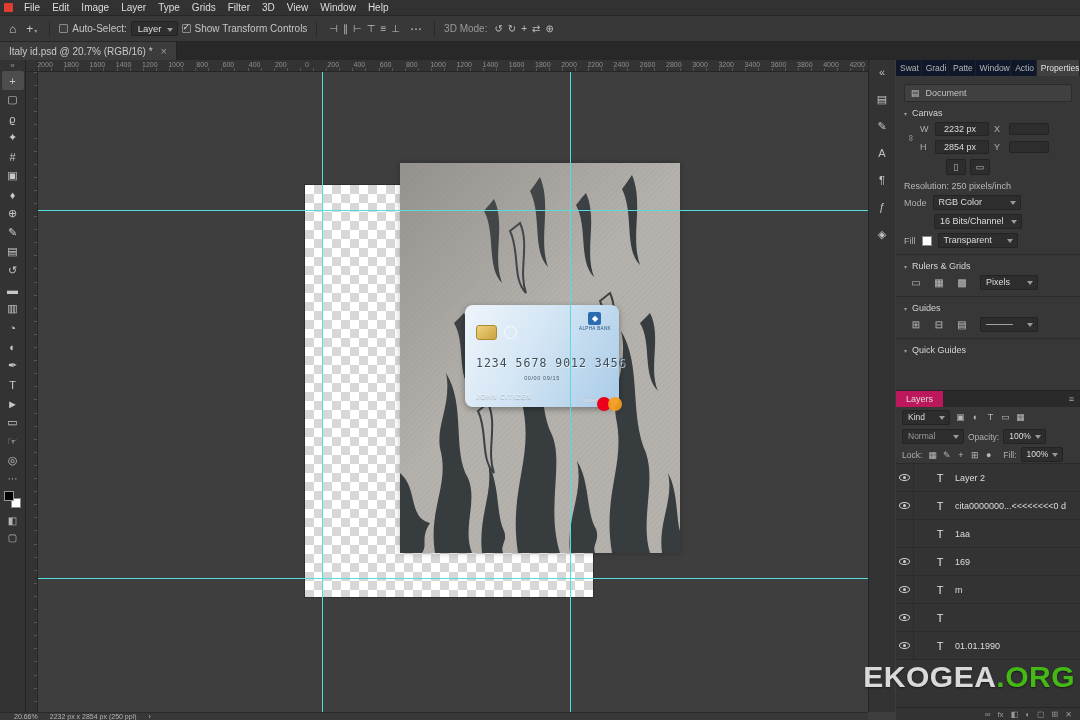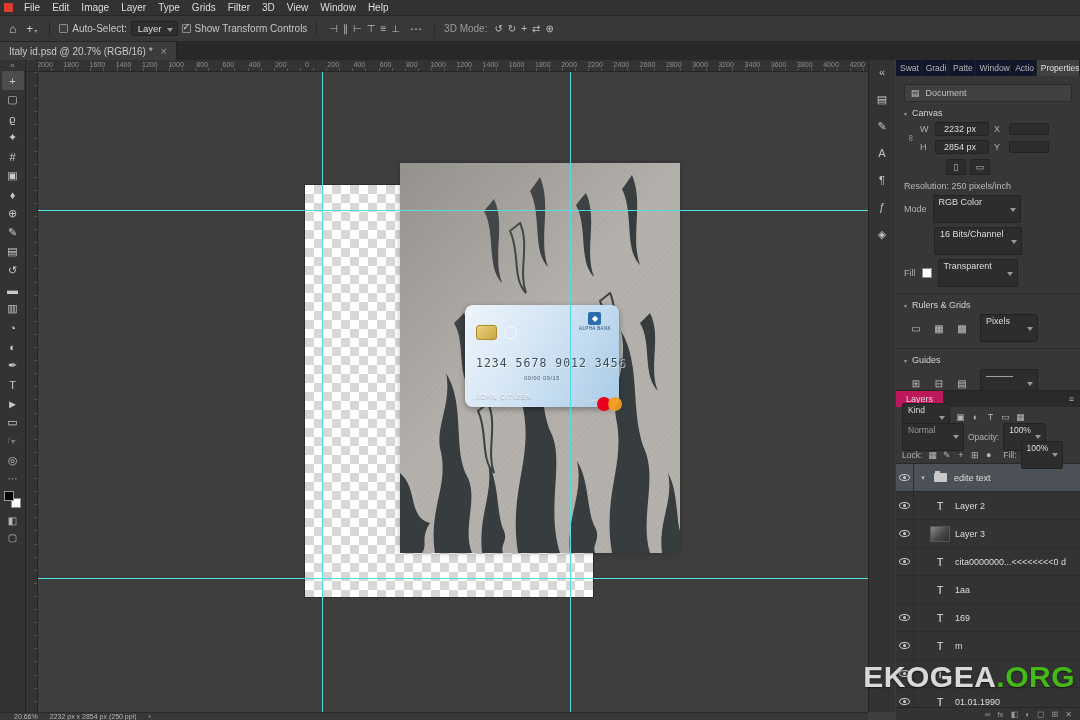--- a/index.html
+++ b/index.html
@@ -115,21 +115,21 @@
   .lab{color:#b0b0b0}
   .field{background:#2d2d2d;border:1px solid #232323;border-radius:2px;padding:1px 8px;color:#ddd;min-height:12px;white-space:nowrap}
   .field.dim{color:#777}
   .orient-row{display:flex;gap:4px;margin:5px 0 2px 42px}
   .orient-btn{width:20px;height:16px;background:#2d2d2d;border:1px solid #232323;border-radius:2px;
     display:flex;align-items:center;justify-content:center;color:#bbb;font-size:9px}
   .res-line{margin:6px 0 4px;color:#b8b8b8}
   .prop-row{display:flex;align-items:center;gap:6px;margin:4px 0}
   .prop-row.indent{margin-left:30px}
   .select{position:relative;background:#2d2d2d;border:1px solid #232323;border-radius:2px;
-    padding:1px 14px 15px 5px;color:#ddd;min-height:12px;white-space:nowrap}
+    padding:1px 14px 2px 5px;color:#ddd;min-height:12px;white-space:nowrap}
   .select::after{content:'';position:absolute;right:4px;top:50%;margin-top:-1.5px;
     border-left:3px solid transparent;border-right:3px solid transparent;border-top:4px solid #999}
   .select.dim{color:#999}
   .mini-swatch{width:10px;height:10px;background:#fff;border:1px solid #888;flex:none}
   .icon-btn{width:18px;height:15px;display:flex;align-items:center;justify-content:center;color:#c0c0c0;font-size:10px}
   .hr-div{border-top:1px solid #2c2c2c;margin:6px -8px}
 
   
   .layers-panel{flex:1;display:flex;flex-direction:column;border-top:1px solid #242424;min-height:0}
   .layers-tabs{height:16px;background:#2a2a2a;display:flex;align-items:stretch;justify-content:space-between;
@@ -480,41 +480,26 @@
           <span class="small-icon">▦</span>
           <span class="small-icon">✎</span>
           <span class="small-icon">+</span>
           <span class="small-icon">⊞</span>
           <span class="small-icon">●</span>
         </span>
       <span class="lab" style="margin-left:4px">Fill:</span>
       <span class="select" style="min-width:36px"><span>100%</span></span>
     </div>
     <div class="layers-list">
-        <div class="layer-row selected">
+        <div class="layer-row child">
           <span class="eye-cell">
             <span class="eye"></span>
           </span>
-          <span class="caret">▾</span>
-          <span class="folder"></span>
-          <span class="layer-name">edite text</span>
-        </div>
-        <div class="layer-row child">
-          <span class="eye-cell">
-            <span class="eye"></span>
-          </span>
           <span class="tthumb">T</span>
           <span class="layer-name">Layer 2</span>
-        </div>
-        <div class="layer-row child">
-          <span class="eye-cell">
-            <span class="eye"></span>
-          </span>
-          <span class="pthumb"></span>
-          <span class="layer-name">Layer 3</span>
         </div>
         <div class="layer-row child">
           <span class="eye-cell">
             <span class="eye"></span>
           </span>
           <span class="tthumb">T</span>
           <span class="layer-name">cita0000000...&lt;&lt;&lt;&lt;&lt;&lt;&lt;&lt;0 d</span>
         </div>
         <div class="layer-row child">
           <span class="eye-cell"></span>

